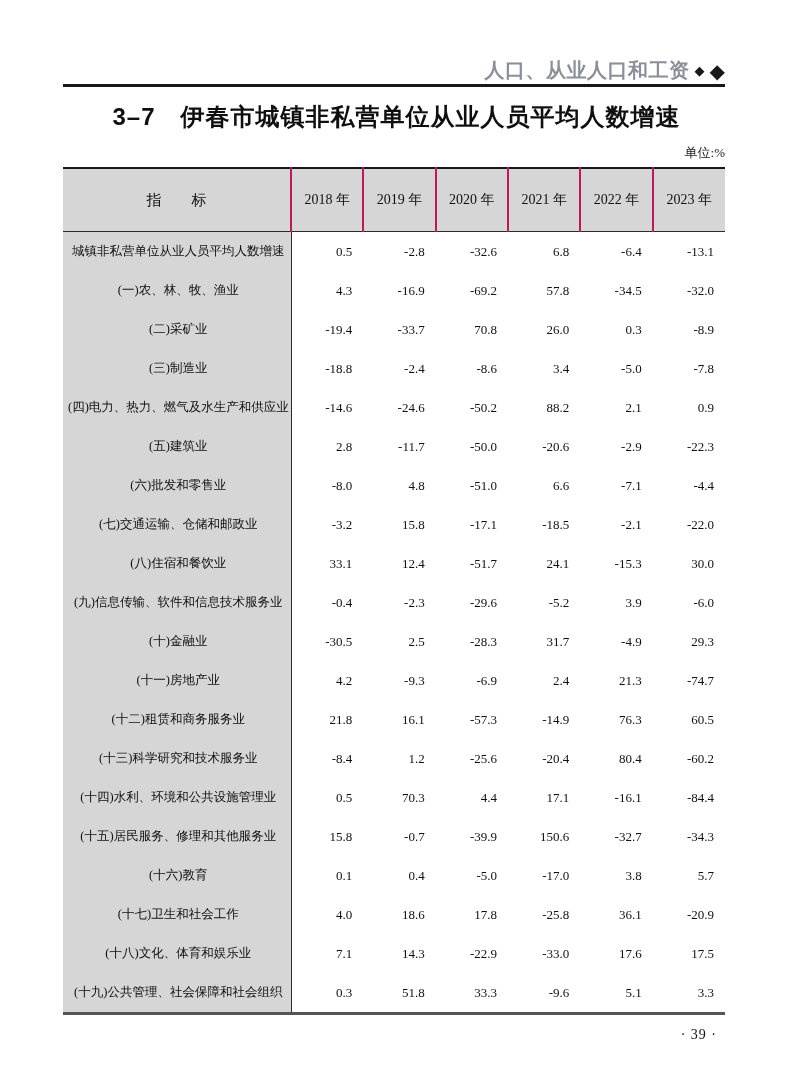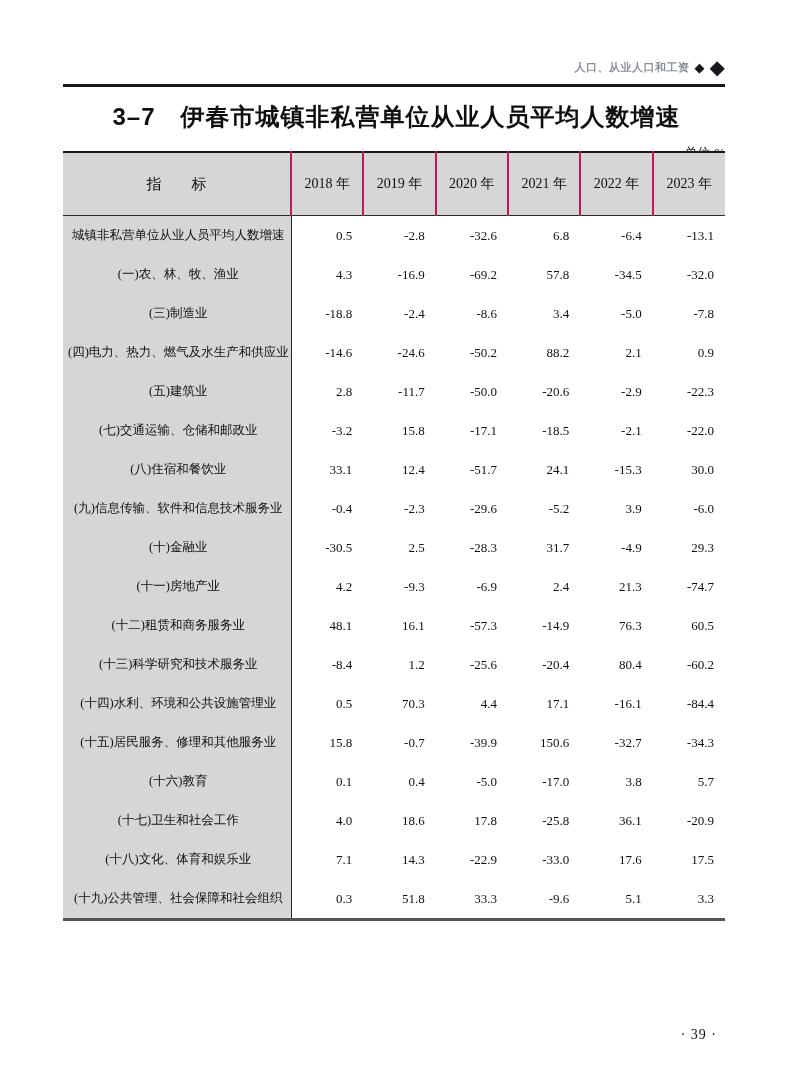--- a/index.html
+++ b/index.html
@@ -8,35 +8,35 @@
     font-family:"Liberation Serif","DejaVu Serif",serif;color:#101010;
     overflow:hidden;
   }
   .page{position:absolute;inset:0;}
   
   .running-head{
     position:absolute;top:57px;right:68px;
     display:flex;align-items:center;gap:5px;
     font-family:"Liberation Sans","DejaVu Sans",sans-serif;
   }
-  .rh-text{color:#8a8f99;font-weight:bold;font-size:11px;letter-spacing:.5px;}
+  .rh-text{color:#8a8f99;font-weight:bold;font-size:20px;letter-spacing:.5px;}
   .diamond{color:#17171c;line-height:1;}
   .diamond.small{font-size:13px;}
   .diamond.large{font-size:20px;}
   .top-rule{position:absolute;left:63px;top:84px;width:662px;height:3px;background:#17171c;}
   
   .title{
     position:absolute;left:0;top:101px;width:793px;margin:0;
     text-align:center;font-family:"Liberation Sans","DejaVu Sans",sans-serif;
     font-weight:bold;font-size:24px;color:#0f0f0f;letter-spacing:1px;
   }
   .unit{position:absolute;top:144px;right:68px;font-size:13px;color:#1a1a1a;}
   
   table.stats{
-    position:absolute;left:63px;top:151px;width:662px;
+    position:absolute;left:63px;top:167px;width:662px;
     border-collapse:collapse;table-layout:fixed;
     border-top:2px solid #17171c;border-bottom:3px solid #555;
   }
   table.stats th:first-child, table.stats td:first-child{width:227px;}
   table.stats th{
     background:#d6d6d6;height:62px;font-size:14px;font-weight:normal;
     text-align:center;vertical-align:middle;padding:0;
     border-bottom:1px solid #2b2b2b;border-left:2px solid #be185d;color:#101010;
   }
   table.stats th:first-child{border-left:none;font-size:15px;}
@@ -92,20 +92,29 @@
         <tr>
           <td class="label">(一)农、林、牧、渔业</td>
           <td>4.3</td>
           <td>-16.9</td>
           <td>-69.2</td>
           <td>57.8</td>
           <td>-34.5</td>
           <td>-32.0</td>
         </tr>
         <tr>
+          <td class="label">(二)采矿业</td>
+          <td>-19.4</td>
+          <td>-33.7</td>
+          <td>70.8</td>
+          <td>26.0</td>
+          <td>0.3</td>
+          <td>-8.9</td>
+        </tr>
+        <tr>
           <td class="label">(三)制造业</td>
           <td>-18.8</td>
           <td>-2.4</td>
           <td>-8.6</td>
           <td>3.4</td>
           <td>-5.0</td>
           <td>-7.8</td>
         </tr>
         <tr>
           <td class="label">(四)电力、热力、燃气及水生产和供应业</td>
@@ -119,20 +128,29 @@
         <tr>
           <td class="label">(五)建筑业</td>
           <td>2.8</td>
           <td>-11.7</td>
           <td>-50.0</td>
           <td>-20.6</td>
           <td>-2.9</td>
           <td>-22.3</td>
         </tr>
         <tr>
+          <td class="label">(六)批发和零售业</td>
+          <td>-8.0</td>
+          <td>4.8</td>
+          <td>-51.0</td>
+          <td>6.6</td>
+          <td>-7.1</td>
+          <td>-4.4</td>
+        </tr>
+        <tr>
           <td class="label">(七)交通运输、仓储和邮政业</td>
           <td>-3.2</td>
           <td>15.8</td>
           <td>-17.1</td>
           <td>-18.5</td>
           <td>-2.1</td>
           <td>-22.0</td>
         </tr>
         <tr>
           <td class="label">(八)住宿和餐饮业</td>
@@ -165,21 +183,21 @@
           <td class="label">(十一)房地产业</td>
           <td>4.2</td>
           <td>-9.3</td>
           <td>-6.9</td>
           <td>2.4</td>
           <td>21.3</td>
           <td>-74.7</td>
         </tr>
         <tr>
           <td class="label">(十二)租赁和商务服务业</td>
-          <td>48.1</td>
+          <td>21.8</td>
           <td>16.1</td>
           <td>-57.3</td>
           <td>-14.9</td>
           <td>76.3</td>
           <td>60.5</td>
         </tr>
         <tr>
           <td class="label">(十三)科学研究和技术服务业</td>
           <td>-8.4</td>
           <td>1.2</td>

